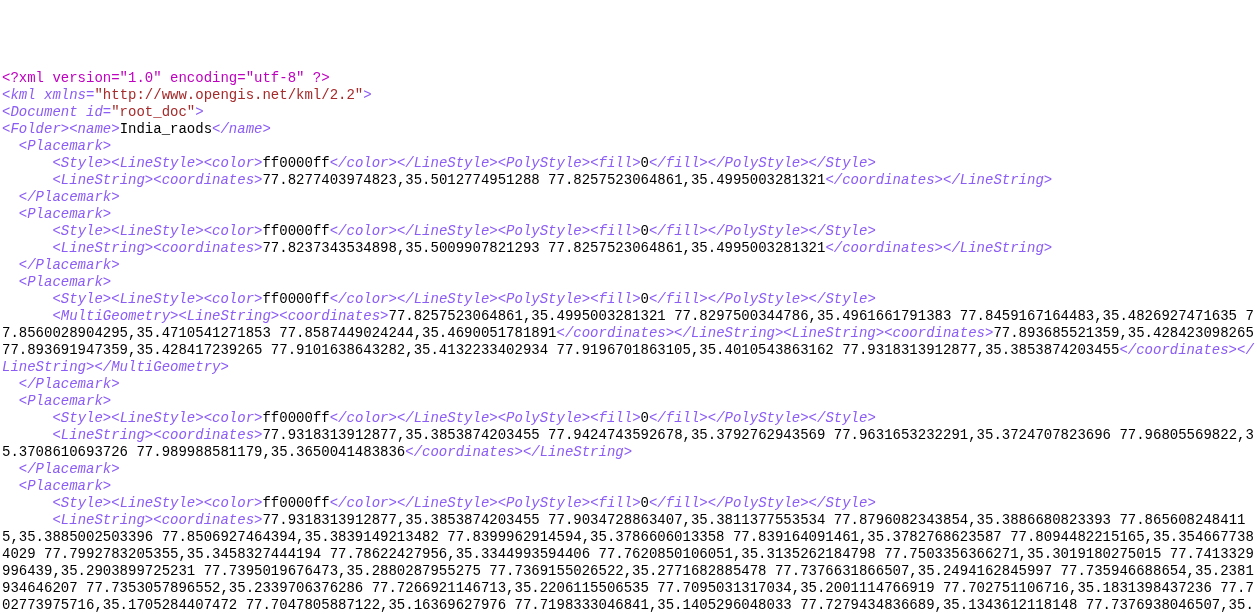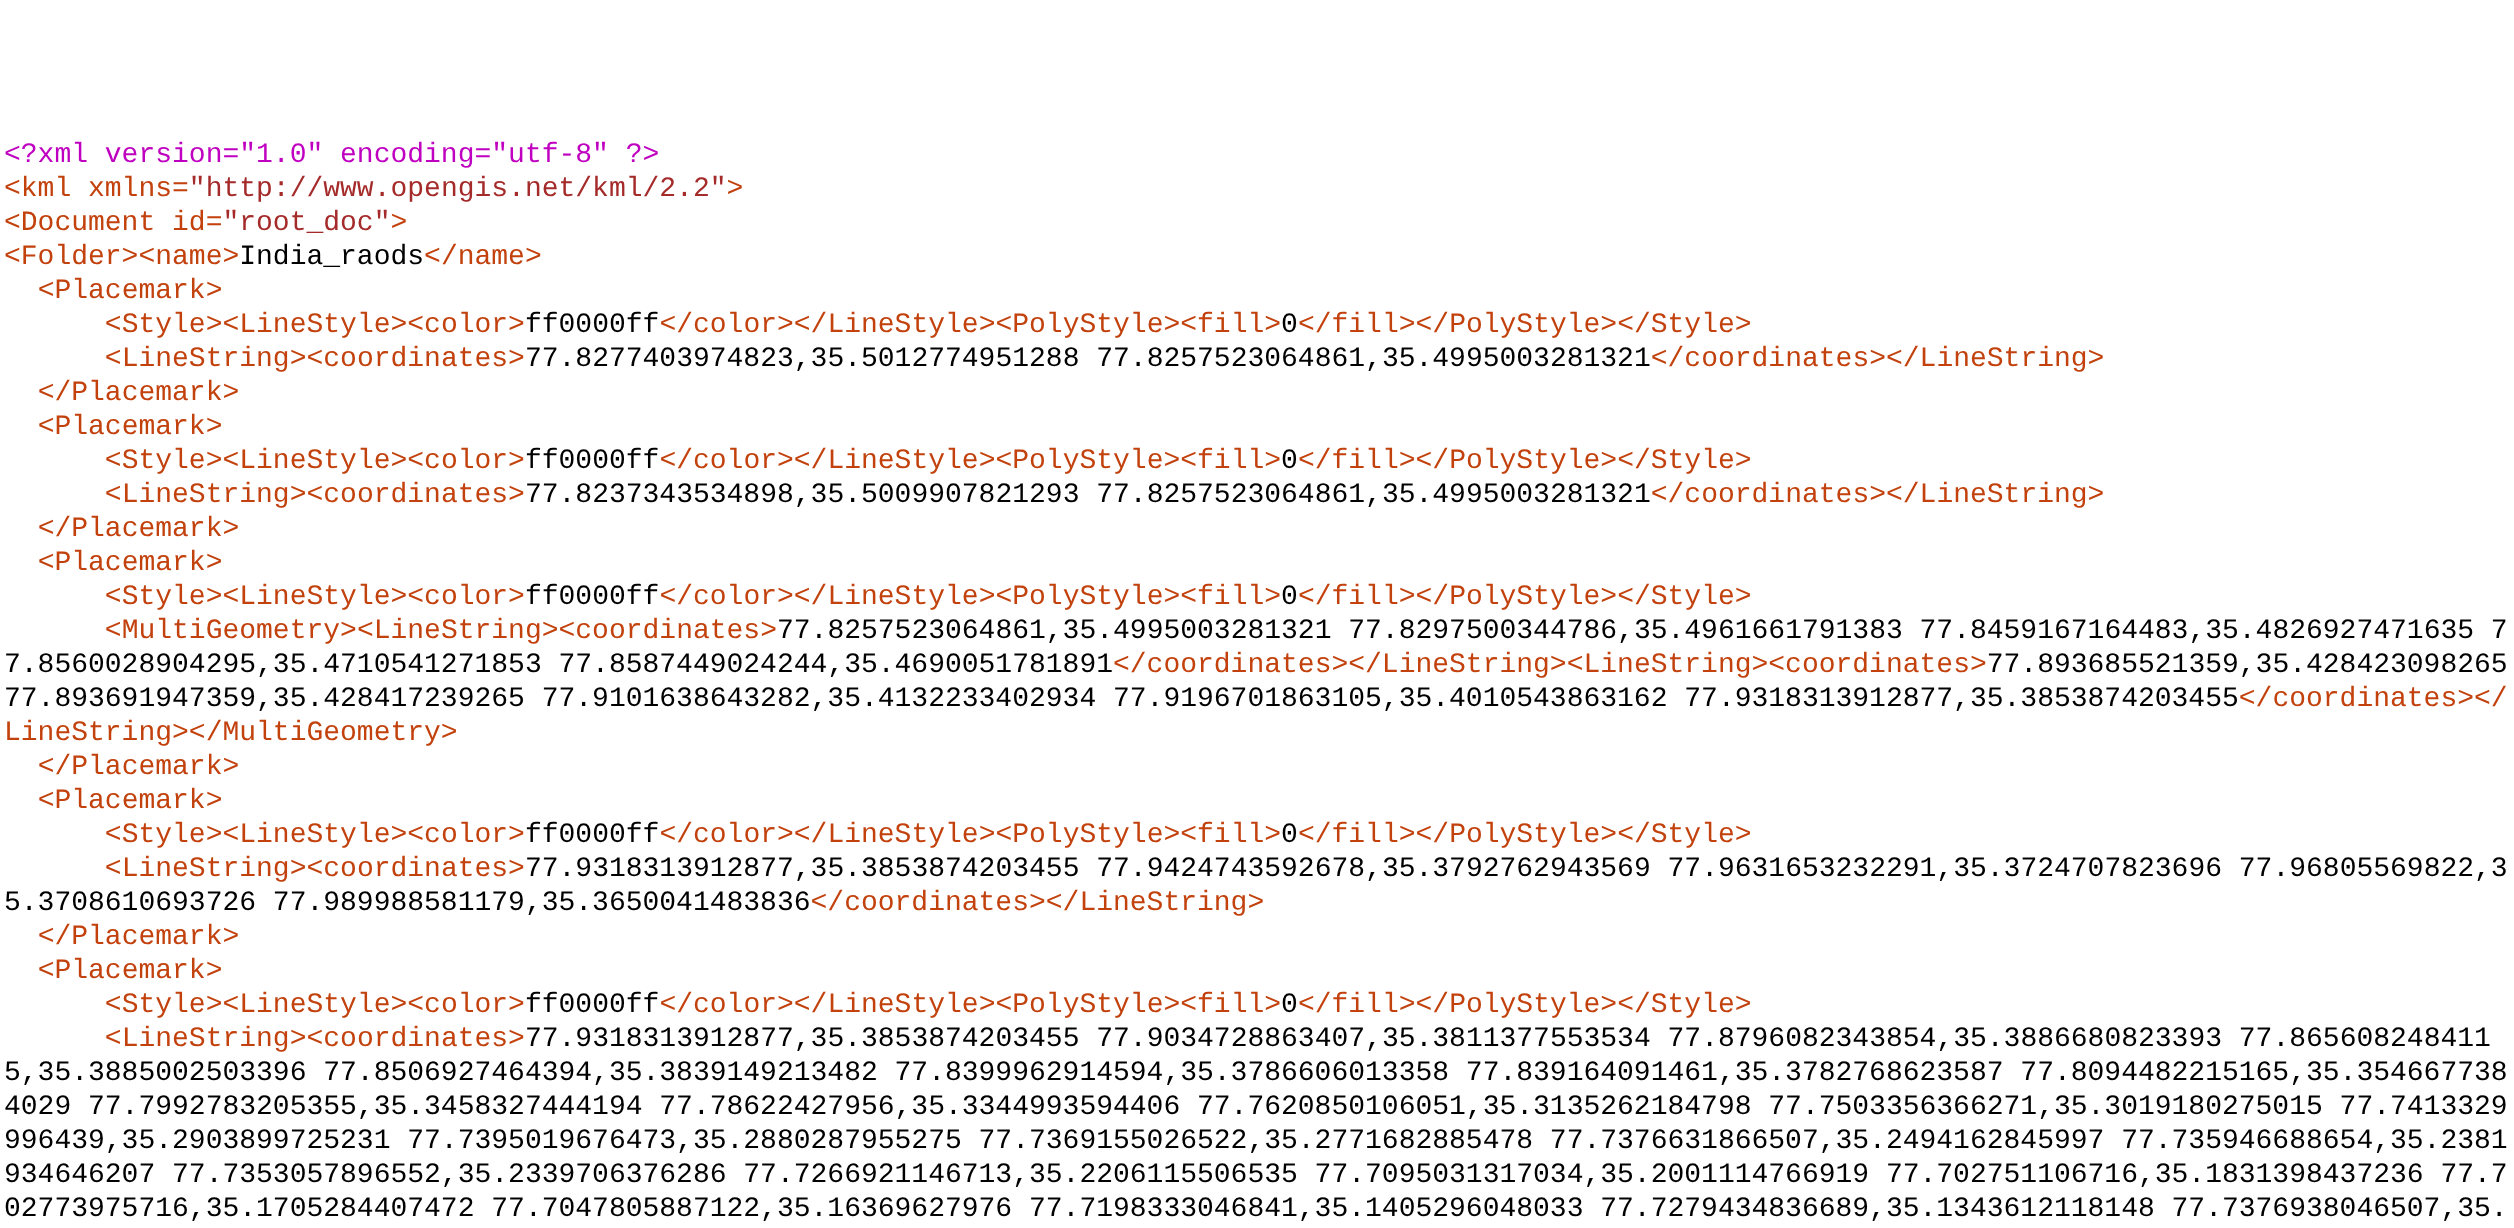--- a/index.html
+++ b/index.html
@@ -7,21 +7,21 @@
     padding: 2px;
     font-family: "Consolas", "Courier New", monospace;
     font-size: 14px;
     line-height: 17px;
     background: #ffffff;
     color: #000000;
     white-space: pre-wrap;
     word-break: break-all;
   }
   .decl { color: #c000c0; }
-  .tag  { color: #c2410c; }
+  .tag  { color: #8b5cf6; font-style: italic; }
   .val  { color: #a52a2a; }
   .txt  { color: #000000; margin-top: 44px; }
 </style>
 </head>
 <body>
 
 
 
 <div id="out"><span class="decl">&lt;?xml version="1.0" encoding="utf-8" ?&gt;</span>
 <span class="tag">&lt;kml xmlns=</span><span class="val">"http://www.opengis.net/kml/2.2"</span><span class="tag">&gt;</span>

